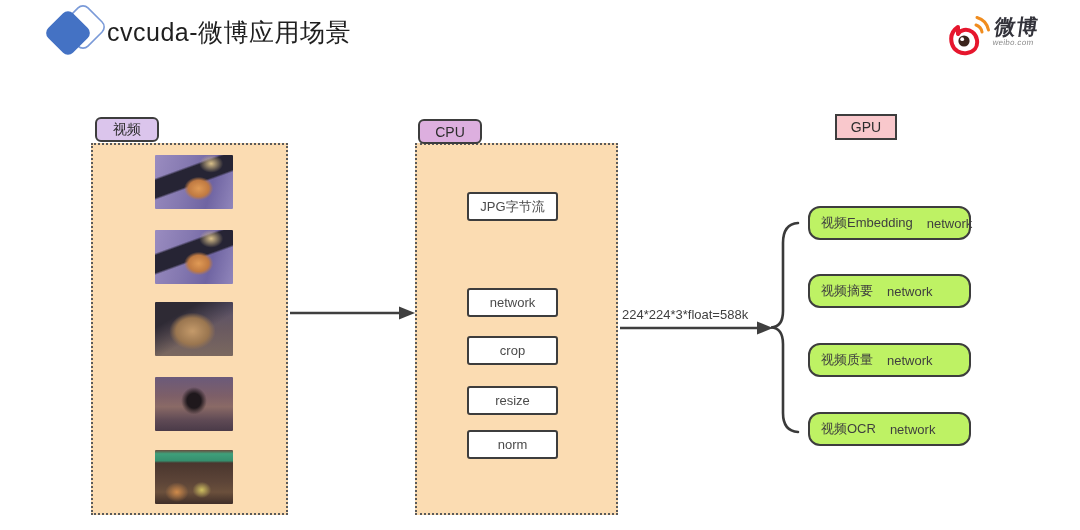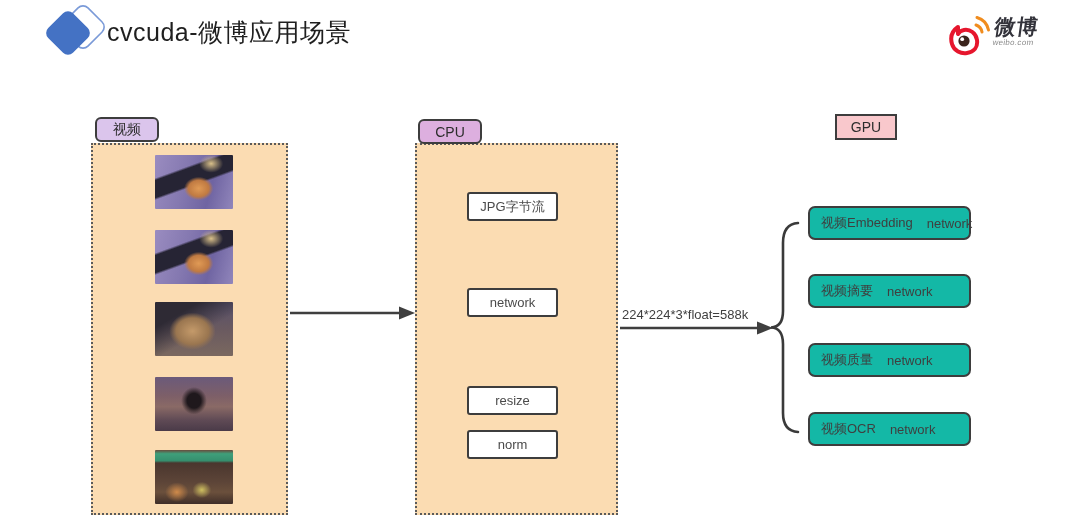--- a/index.html
+++ b/index.html
@@ -58,22 +58,22 @@
   }
   
   .step{
     position:absolute;left:467px;width:91px;height:29px;background:#ffffff;
     border:2px solid #3d3d3d;border-radius:3px;box-sizing:border-box;
     display:flex;align-items:center;justify-content:center;
     font-size:13px;color:#4a4a4a;z-index:2;white-space:nowrap;
   }
   
   .network{
-    position:absolute;left:808px;width:163px;height:34px;background:#14b8a6;
-    border:2px solid #3d3d3d;border-radius:7px;box-sizing:border-box;
+    position:absolute;left:808px;width:163px;height:34px;background:#bef264;
+    border:2px solid #3d3d3d;border-radius:12px;box-sizing:border-box;
     display:flex;align-items:center;padding-left:11px;
     font-size:13px;color:#3f3f3f;z-index:2;white-space:nowrap;
   }
   .network .net-type{margin-left:14px;text-align:right;}
   
   .arrows{position:absolute;left:0;top:0;z-index:4;pointer-events:none;}
   .transfer-label{
     position:absolute;left:622px;top:307px;width:152px;text-align:left;
     font-size:13px;color:#3f3f3f;z-index:4;white-space:nowrap;
   }
@@ -109,20 +109,21 @@
   <div class="thumb thumb-a" style="top:155px"></div>
   <div class="thumb thumb-a" style="top:230px"></div>
   <div class="thumb thumb-b" style="top:302px"></div>
   <div class="thumb thumb-c" style="top:377px"></div>
   <div class="thumb thumb-d" style="top:450px"></div>
 
   <div class="panel panel-cpu"></div>
   <div class="tag tag-cpu">CPU</div>
   <div class="step" style="top:192px">JPG字节流</div>
   <div class="step" style="top:288px">network</div>
+  <div class="step" style="top:336px">crop</div>
   <div class="step" style="top:386px">resize</div>
   <div class="step" style="top:430px">norm</div>
 
   <div class="tag tag-gpu">GPU</div>
   <div class="network" style="top:206px">
     <span class="net-name">视频Embedding</span>
     <span class="net-type">network</span>
   </div>
   <div class="network" style="top:274px">
     <span class="net-name">视频摘要</span>

